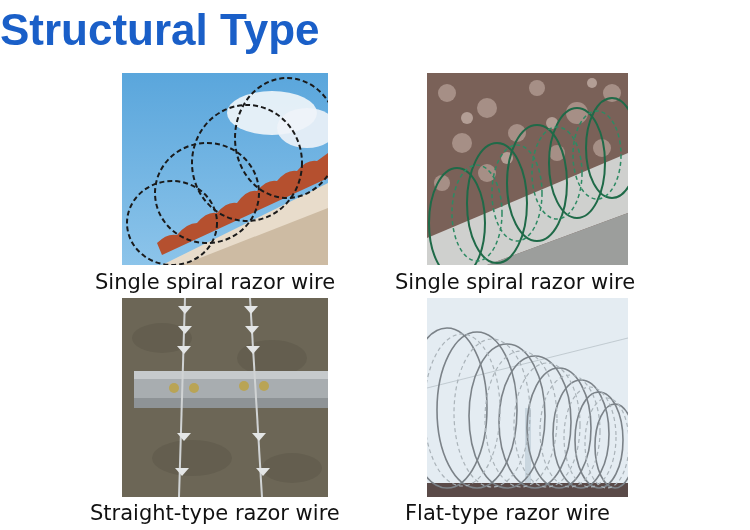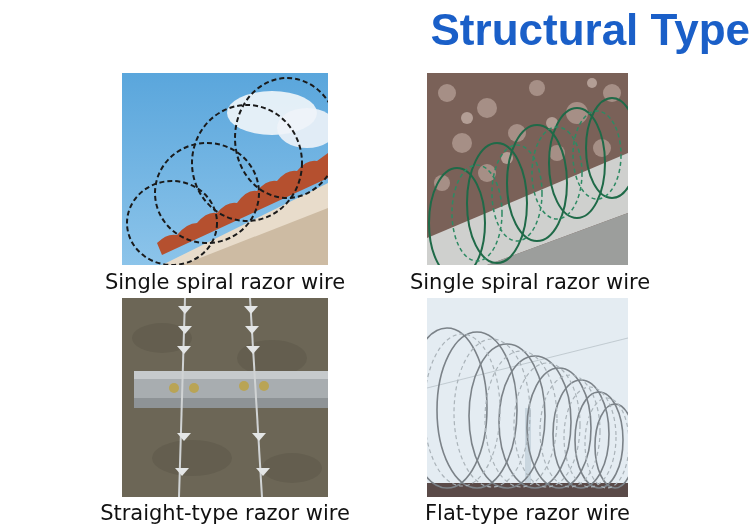--- a/index.html
+++ b/index.html
@@ -1,20 +1,20 @@
 <!DOCTYPE html>
 <html><head>
 <meta charset="utf-8">
 <style>
   html, body { margin:0; padding:0; background:#ffffff; }
   body { width:750px; height:530px; position:relative; overflow:hidden; font-family:"Liberation Sans", sans-serif; }
-  .title { position:absolute; left:0; top:4px; width:750px; text-align:right; font-size:44px; font-weight:bold; color:#1a5fc8; letter-spacing:0px; line-height:52px; }
+  .title { position:absolute; left:0; top:4px; width:750px; text-align:left; font-size:44px; font-weight:bold; color:#1a5fc8; letter-spacing:0px; line-height:52px; }
   .photo { position:absolute; overflow:hidden; }
   .photo svg { display:block; width:100%; height:100%; }
-  .caption { position:absolute; font-family:"DejaVu Sans", sans-serif; font-size:21px; color:#111; white-space:nowrap; line-height:26px; text-align:center; }
+  .caption { position:absolute; font-family:"DejaVu Sans", sans-serif; font-size:21px; color:#111; white-space:nowrap; line-height:26px; text-align:left; }
 </style>
 </head>
 <body>
 
 <div class="title">Structural Type</div>
 
 <div class="photo" style="left:122px;top:73px;width:206px;height:192px;">
   <svg viewBox="0 0 206 192" preserveAspectRatio="none">
     <defs>
       <linearGradient id="sky1" x1="0" y1="0" x2="0" y2="1">

